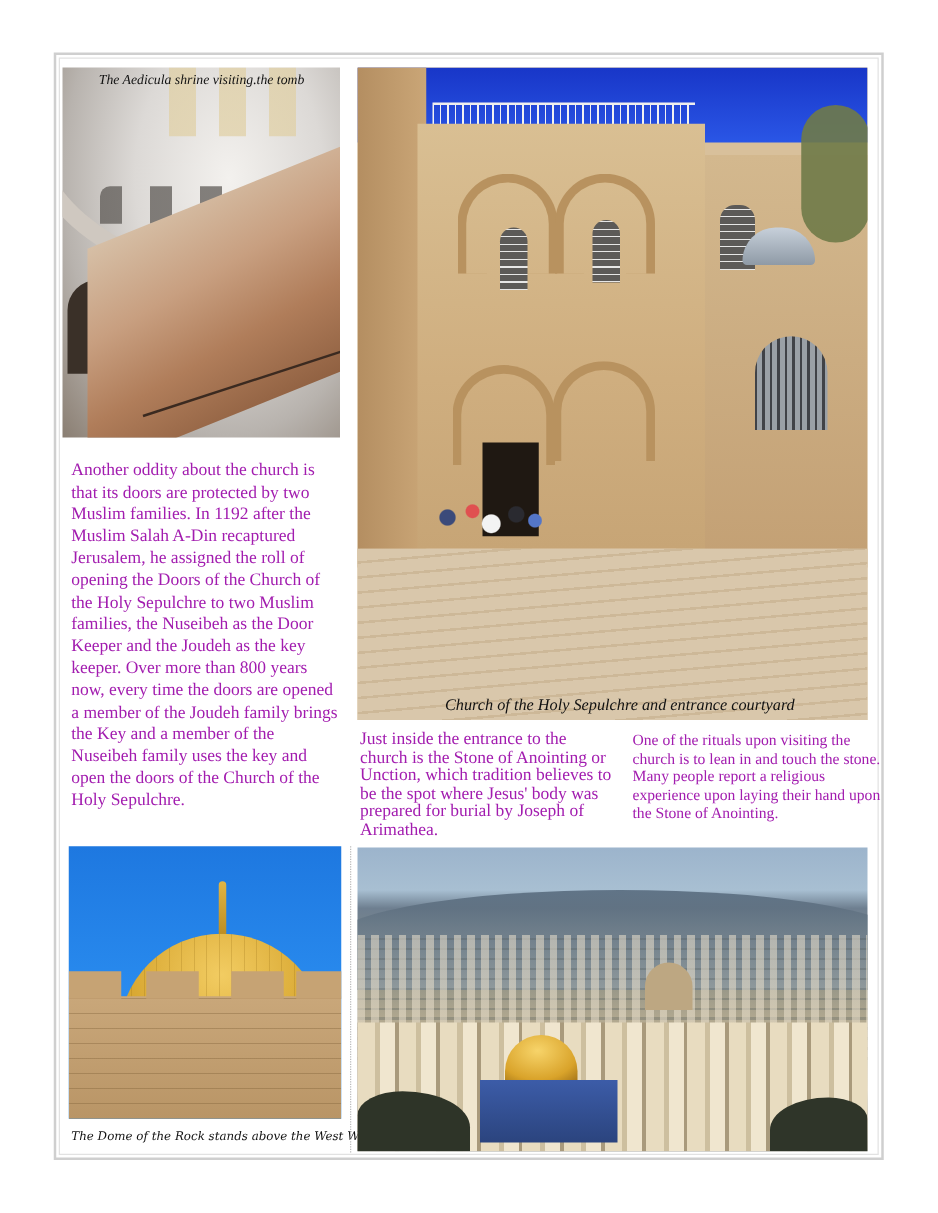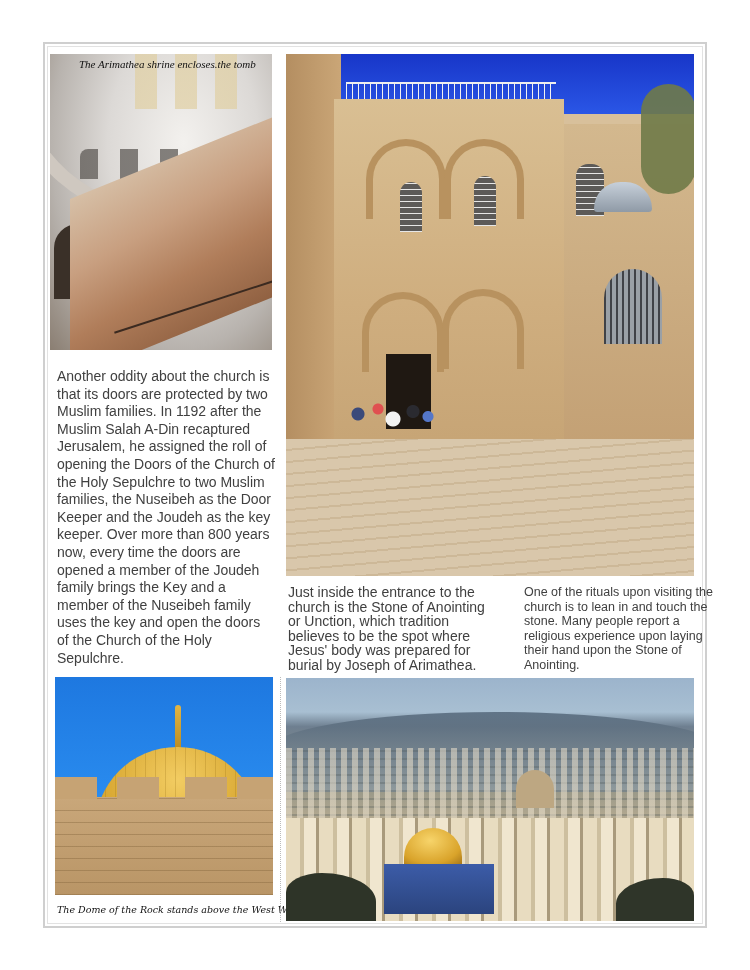--- a/index.html
+++ b/index.html
@@ -59,24 +59,24 @@
   #img-church .grate { position:absolute; left:318px; top:215px; width:58px; height:75px; border-radius:29px 29px 0 0; background: repeating-linear-gradient(90deg,#404247 0 2px,#9aa0a6 2px 6px); }
   #img-church .crowd { position:absolute; left:52px; top:340px; width:100px; height:50px;
     background: radial-gradient(circle at 20% 40%,#3b4a7a 0 6px,transparent 7px), radial-gradient(circle at 40% 30%,#e05050 0 5px,transparent 6px),
                 radial-gradient(circle at 55% 50%,#f3f3f3 0 7px,transparent 8px), radial-gradient(circle at 75% 35%,#2a2a30 0 6px,transparent 7px),
                 radial-gradient(circle at 90% 45%,#5476c8 0 5px,transparent 6px); }
   #img-church .courtyard { position:absolute; left:0; top:385px; width:100%; height:137px;
     background: repeating-linear-gradient(175deg,#d9c7ab 0 10px,#cdb898 10px 12px), #d6c3a5; }
   #cap-church { left: 70px; top: 502px; font-size: 13px; }
 
   
-  .text-block { position: absolute; font-family: Liberation Sans, sans-serif; color: #404040; }
+  .text-block { position: absolute; font-family: Liberation Serif, serif; color: #a21caf; }
   #text-doors { left: 57px; top: 368px; width: 218px; font-size: 14px; line-height: 17.6px; }
   #text-stone { left: 288px; top: 585px; width: 205px; font-size: 14px; line-height: 14.6px; }
-  #text-ritual { left: 524px; top: 585px; width: 200px; font-size: 12.5px; line-height: 14.6px; }
+  #text-ritual { left: 506px; top: 585px; width: 200px; font-size: 12.5px; line-height: 14.6px; }
 
   
   #img-dome { left: 55px; top: 677px; width: 218px; height: 218px; background: linear-gradient(180deg,#1e78e0 0%,#2a8df0 60%,#3a9af2 100%); }
   #img-dome .gold { position:absolute; left:40px; top:70px; width:165px; height:110px; border-radius: 82px 82px 0 0;
     background: repeating-linear-gradient(90deg, rgba(150,110,20,.25) 0 1px, transparent 1px 10px), radial-gradient(ellipse at 50% 30%,#f2cc62,#d6a42d 70%,#b5861c); }
   #img-dome .finial { position:absolute; left:120px; top:28px; width:6px; height:48px; background: linear-gradient(180deg,#e2b544,#b8891e); border-radius:3px; }
   #img-dome .wall { position:absolute; left:0; top:120px; width:100%; height:98px;
     background: repeating-linear-gradient(0deg, rgba(120,90,50,.35) 0 1px, transparent 1px 12px), linear-gradient(180deg,#c9a77a,#b99566); }
   #img-dome .merlon { position:absolute; top:100px; width:42px; height:22px; background:#c6a374; }
   #cap-dome { position:absolute; left:57px; top:904px; font-size: 9.5px; font-style: italic; font-family: "DejaVu Serif", serif; }
@@ -104,21 +104,21 @@
 <div class="page-frame-inner"></div>
 
 <div class="panel" id="img-aedicula">
   <div class="rays"></div>
   <div class="dome-ring"></div>
   <div class="dome-windows"></div>
   <div class="arch-dark"></div>
   <div class="cupola"></div>
   <div class="stone"></div>
   <div class="stone-band"></div>
-  <div class="caption-overlay" id="cap-aedicula">The Arimathea shrine encloses.the tomb</div>
+  <div class="caption-overlay" id="cap-aedicula">The Aedicula shrine visiting.the tomb</div>
 </div>
 
 <div class="panel" id="img-church">
   <div class="sky"></div>
   <div class="railing"></div>
   <div class="left-tower"></div>
   <div class="facade"></div>
   <div class="right-wing"></div>
   <div class="tree"></div>
   <div class="arch" style="left:80px;top:85px;width:80px;height:80px;"></div>
@@ -126,20 +126,21 @@
   <div class="window" style="left:114px;top:128px;width:22px;height:50px;"></div>
   <div class="window" style="left:188px;top:122px;width:22px;height:50px;"></div>
   <div class="window" style="left:290px;top:110px;width:28px;height:52px;"></div>
   <div class="arch" style="left:76px;top:238px;width:82px;height:80px;"></div>
   <div class="arch" style="left:156px;top:235px;width:82px;height:80px;"></div>
   <div class="door"></div>
   <div class="dome-small"></div>
   <div class="grate"></div>
   <div class="crowd"></div>
   <div class="courtyard"></div>
+  <div class="caption-overlay" id="cap-church">Church of the Holy Sepulchre and entrance courtyard</div>
 </div>
 
 <p class="text-block" id="text-doors">Another oddity about the church is that its doors are protected by two Muslim families. In 1192 after the Muslim Salah A-Din recaptured Jerusalem, he assigned the roll of opening the Doors of the Church of the Holy Sepulchre to two Muslim families, the Nuseibeh as the Door Keeper and the Joudeh as the key keeper. Over more than 800 years now, every time the doors are opened a member of the Joudeh family brings the Key and a member of the Nuseibeh family uses the key and open the doors of the Church of the Holy Sepulchre.</p>
 
 <p class="text-block" id="text-stone">Just inside the entrance to the church is the Stone of Anointing or Unction, which tradition believes to be the spot where Jesus' body was prepared for burial by Joseph of Arimathea.</p>
 
 <p class="text-block" id="text-ritual">One of the rituals upon visiting the church is to lean in and touch the stone. Many people report a religious experience upon laying their hand upon the Stone of Anointing.</p>
 
 <div class="panel" id="img-dome">
   <div class="finial"></div>

